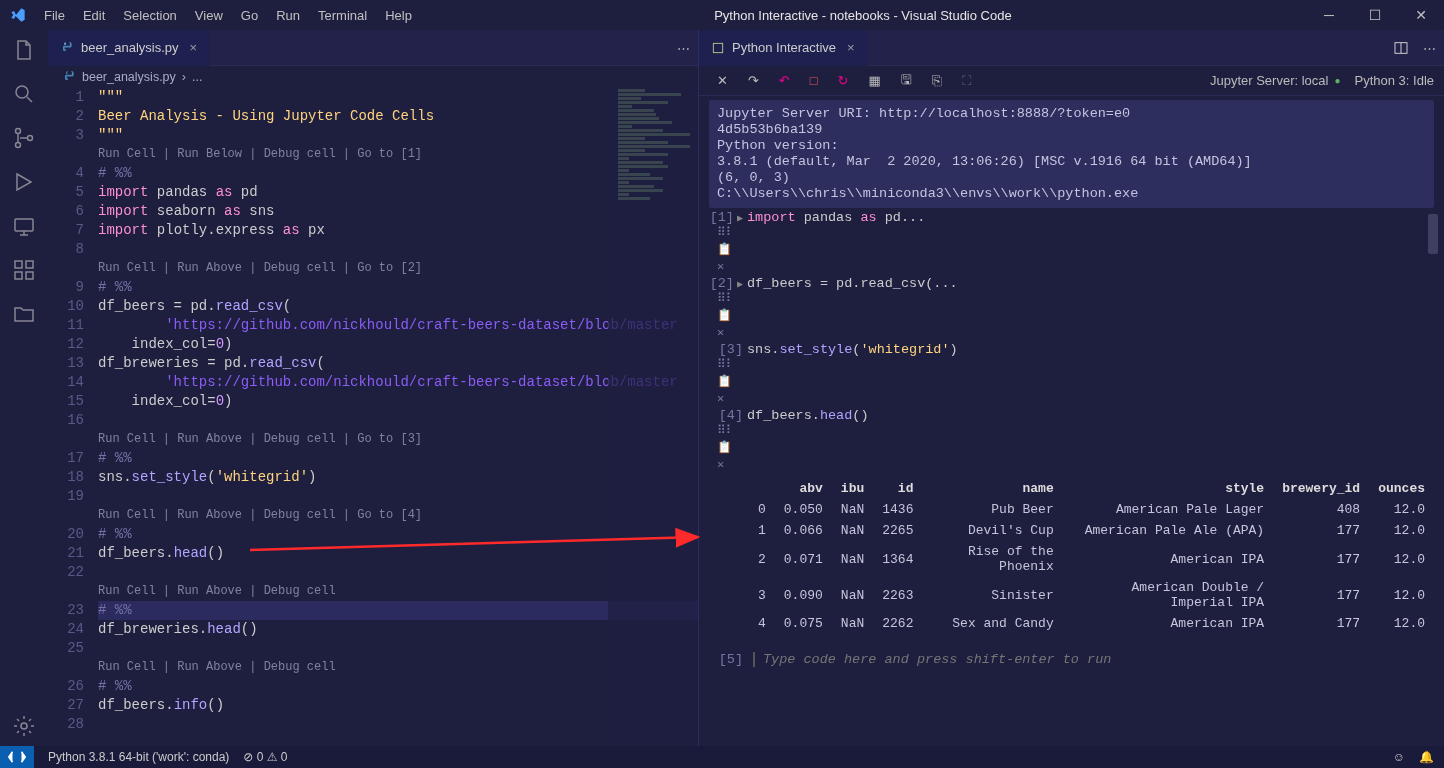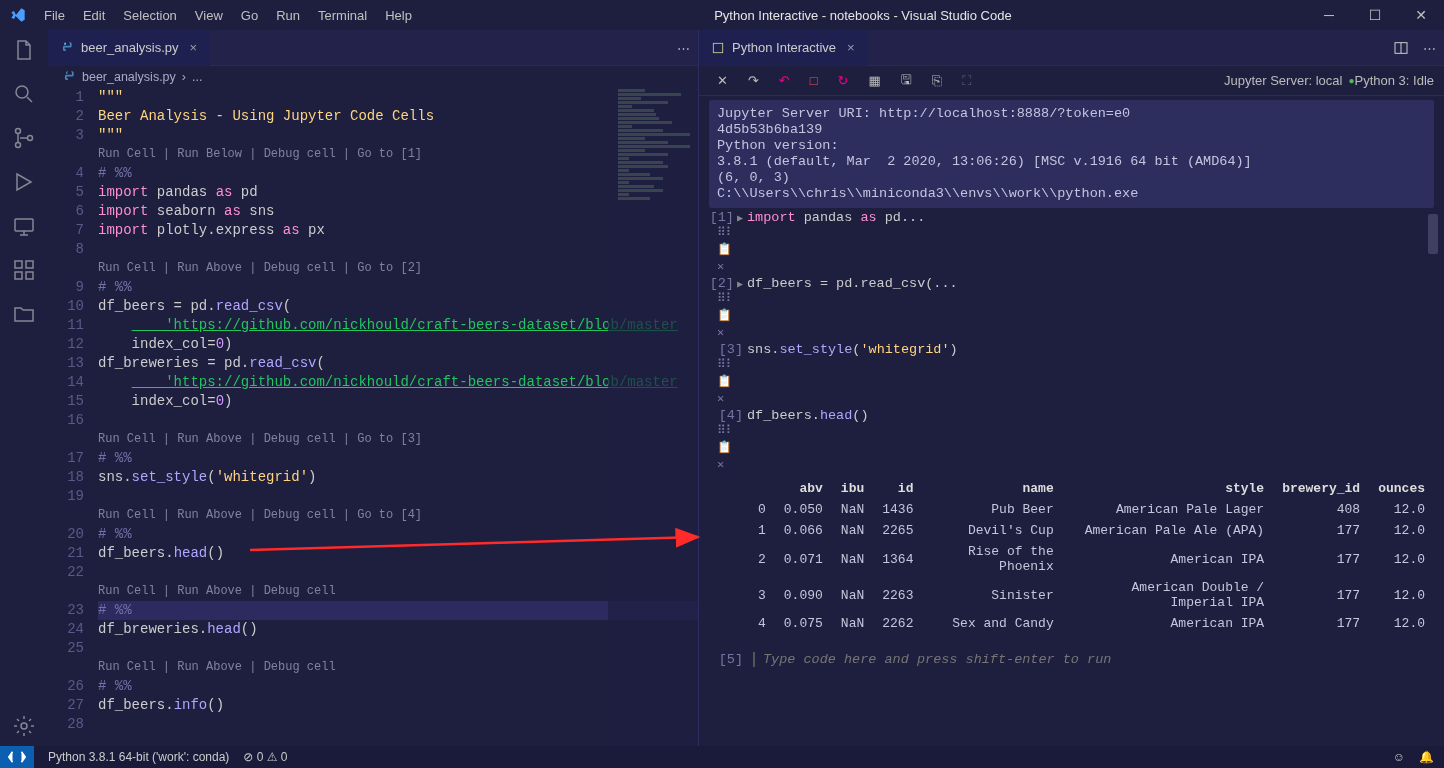--- a/index.html
+++ b/index.html
@@ -113,38 +113,38 @@
     .code { flex:1; position:relative; }
     .codeline { height:19px; white-space:pre; }
     .codeline.hl { background:#2b2b60; }
     .codelens { color:#8080a0; font-size:12px; height:19px; display:flex; align-items:center;}
     .codelens span { cursor:pointer; }
     .str { color:#ffd47e; }
     .kw  { color:#ff8fd0; }
     .num { color:#d29bfd; }
     .cm  { color:#7272a8; }
     .fn  { color:#b2a5ff; }
-    .url { color:#22c55e; text-decoration:underline; }
+    .url { color:#8b5cf6; }
 
     .minimap {
       position:absolute; right:0; top:58px; width:90px;
       bottom:0; background:#1e1e42;
       opacity:.7;
       overflow:hidden;
     }
     .minimap .mm { height:3px; margin:1px 10px; background:#455; }
 
     
     .interactive-toolbar {
       height:30px; display:flex; align-items:center; gap:20px;
       padding:0 18px; color:#bbb;
       border-bottom:1px solid #2a2a55;
       position:relative;
     }
-    .interactive-toolbar .right { position:absolute; right:10px; display:flex; align-items:center;}
+    .interactive-toolbar .right { position:absolute; right:10px; display:flex; gap:14px; align-items:center;}
     .jupyter-label { display:flex; align-items:center; gap:6px; }
     .jupyter-label .dot { color:#5fb05f; font-size:10px;}
 
     
     .interactive-content {
       flex:1; overflow:auto;
       font-family: Consolas, "Courier New", monospace;
       font-size:13.5px;
       padding:4px 10px 10px 10px;
       position:relative;

